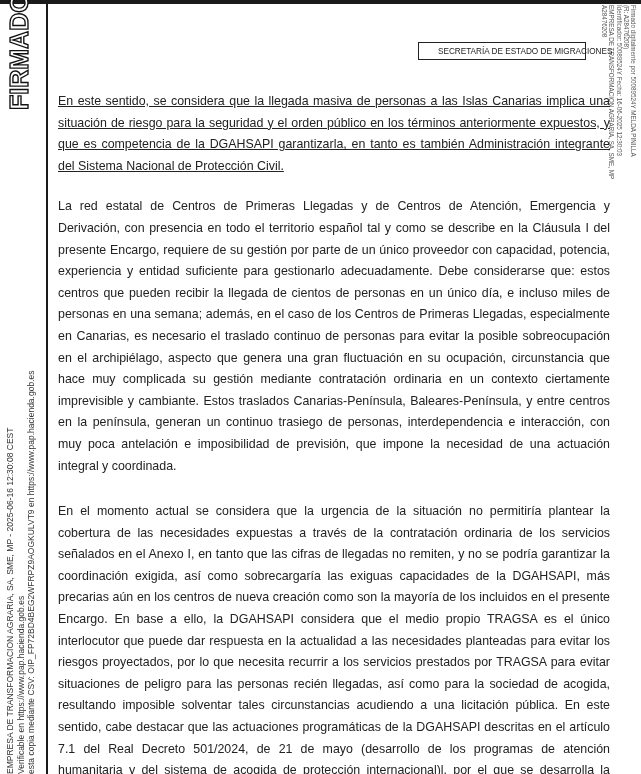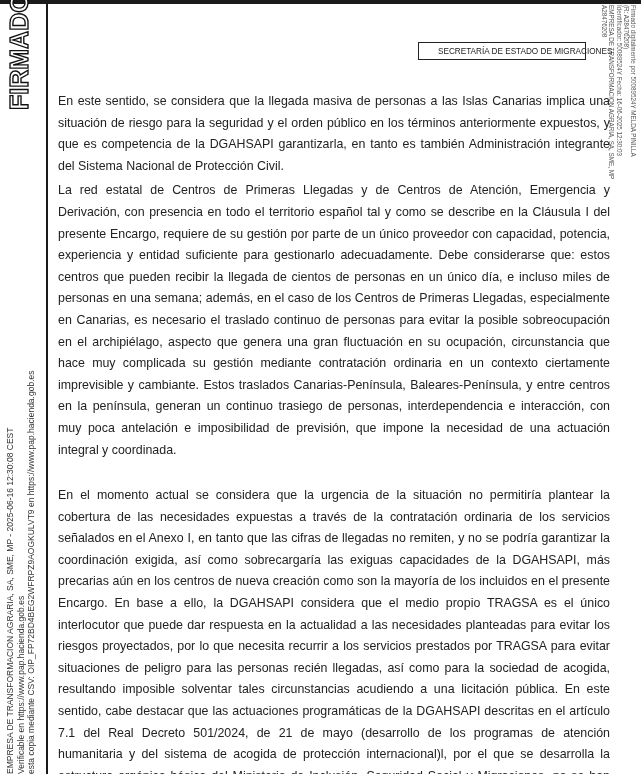--- a/index.html
+++ b/index.html
@@ -26,21 +26,21 @@
   .agency-box {
     position: absolute; left: 418px; top: 42px; width: 168px; height: 18px;
     border: 1px solid #222; font-size: 8.2px; line-height: 18px; padding-left: 19px; box-sizing: border-box;
     white-space: nowrap; color: #222;
   }
   .content {
     position: absolute; left: 58px; top: 91px; width: 552px;
     font-family: "Liberation Sans", sans-serif; font-size: 12.4px; line-height: 21.6px; color: #222;
   }
   .content p { margin: 0 0 21.6px 0; text-align: justify; text-align-last: left; }
-  .content p.p1 { margin-bottom: 3px; }
+  .content p.p1 { margin-bottom: 19px; text-decoration: underline; }
   .content p.p2 { margin-bottom: 24px; }
 </style>
 </head>
 <body>
 
 <div class="top-border"></div>
 <div class="left-rule"></div>
 
 <div class="firmado">FIRMADO</div>
 

